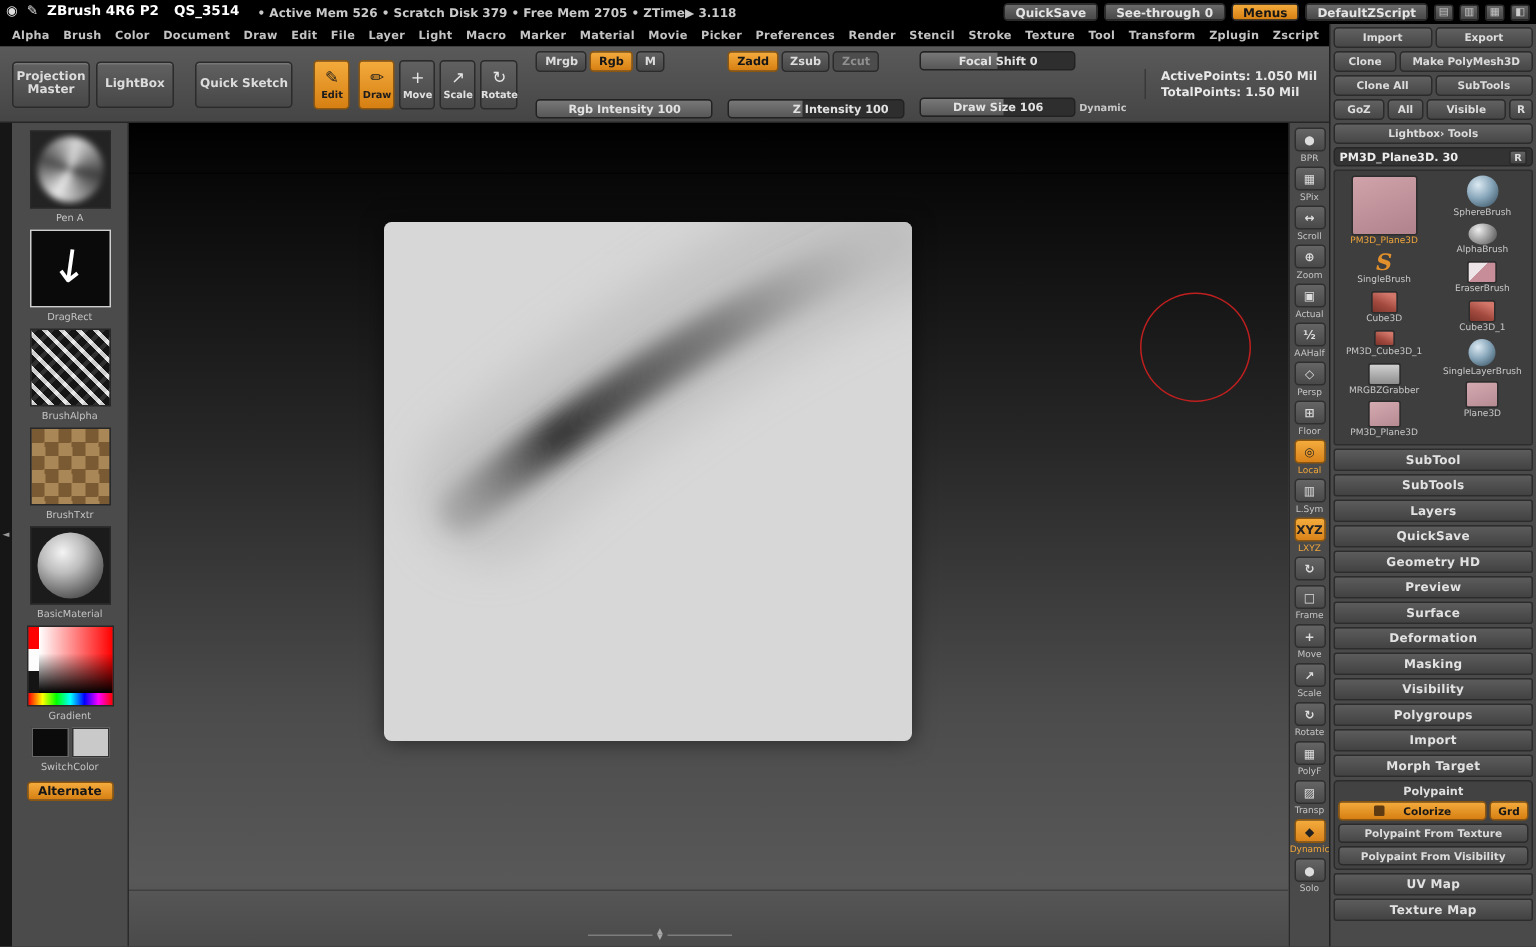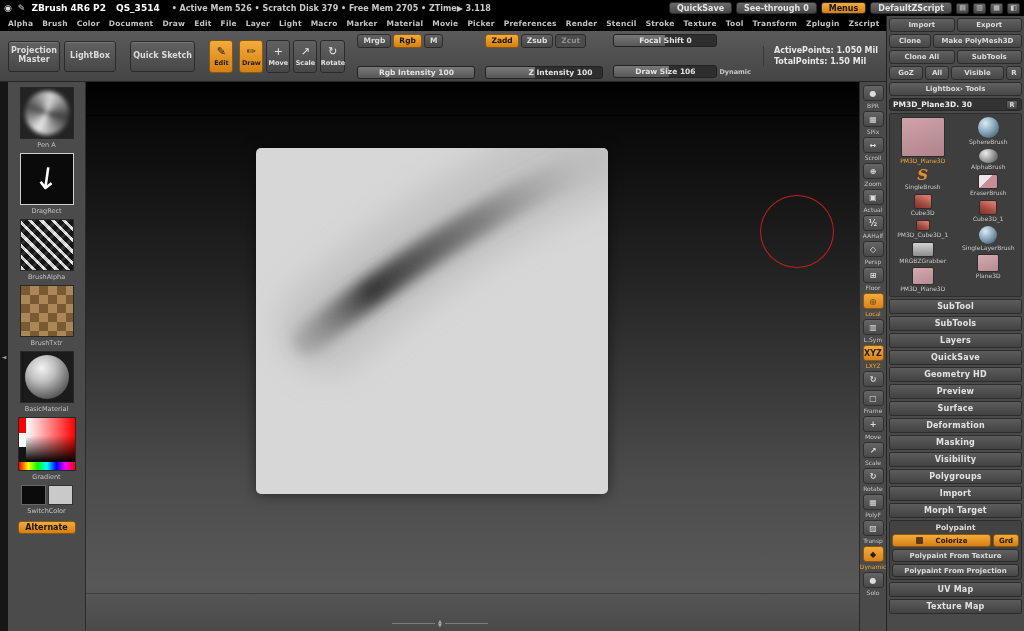--- a/index.html
+++ b/index.html
@@ -548,21 +548,21 @@
       <div class="poly-block">
         <div class="poly-head">Polypaint</div>
         <div class="trow">
           <div class="pbtn orange" style="flex:1;">
             <span class="colorize-ico"></span>
             <span>Colorize</span>
           </div>
           <div class="pbtn orange" style="flex:0 0 26px;">Grd</div>
         </div>
         <div class="pbtn">Polypaint From Texture</div>
-        <div class="pbtn">Polypaint From Projection</div>
+        <div class="pbtn">Polypaint From Visibility</div>
       </div>
 
       <div class="sections">
 
       <div class="section">UV Map</div>
           <div class="section">Texture Map</div>
         </div>
     </div>
   </div>
 </div>

